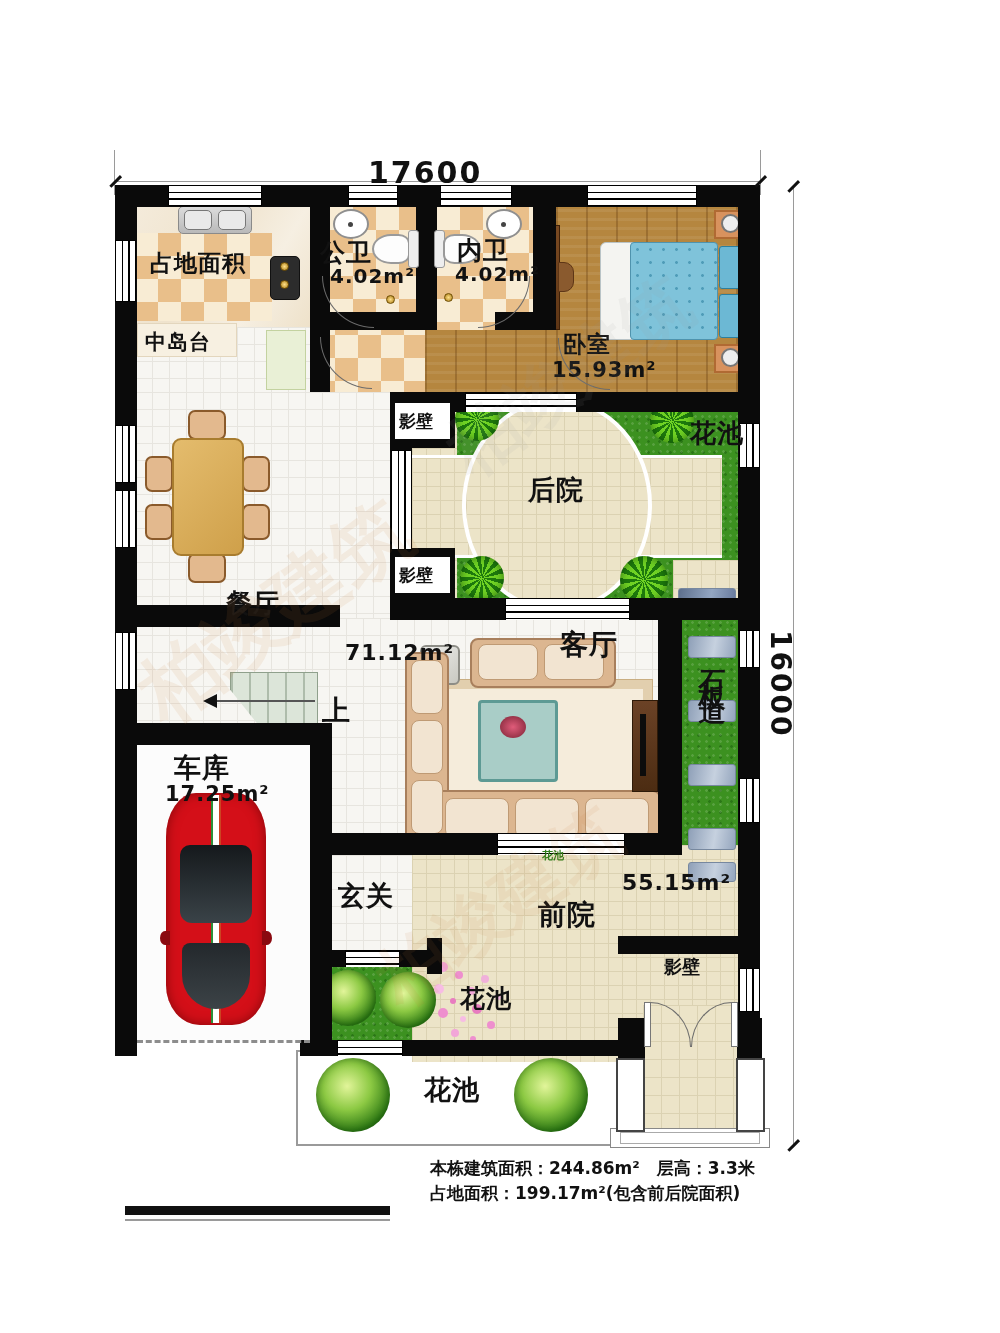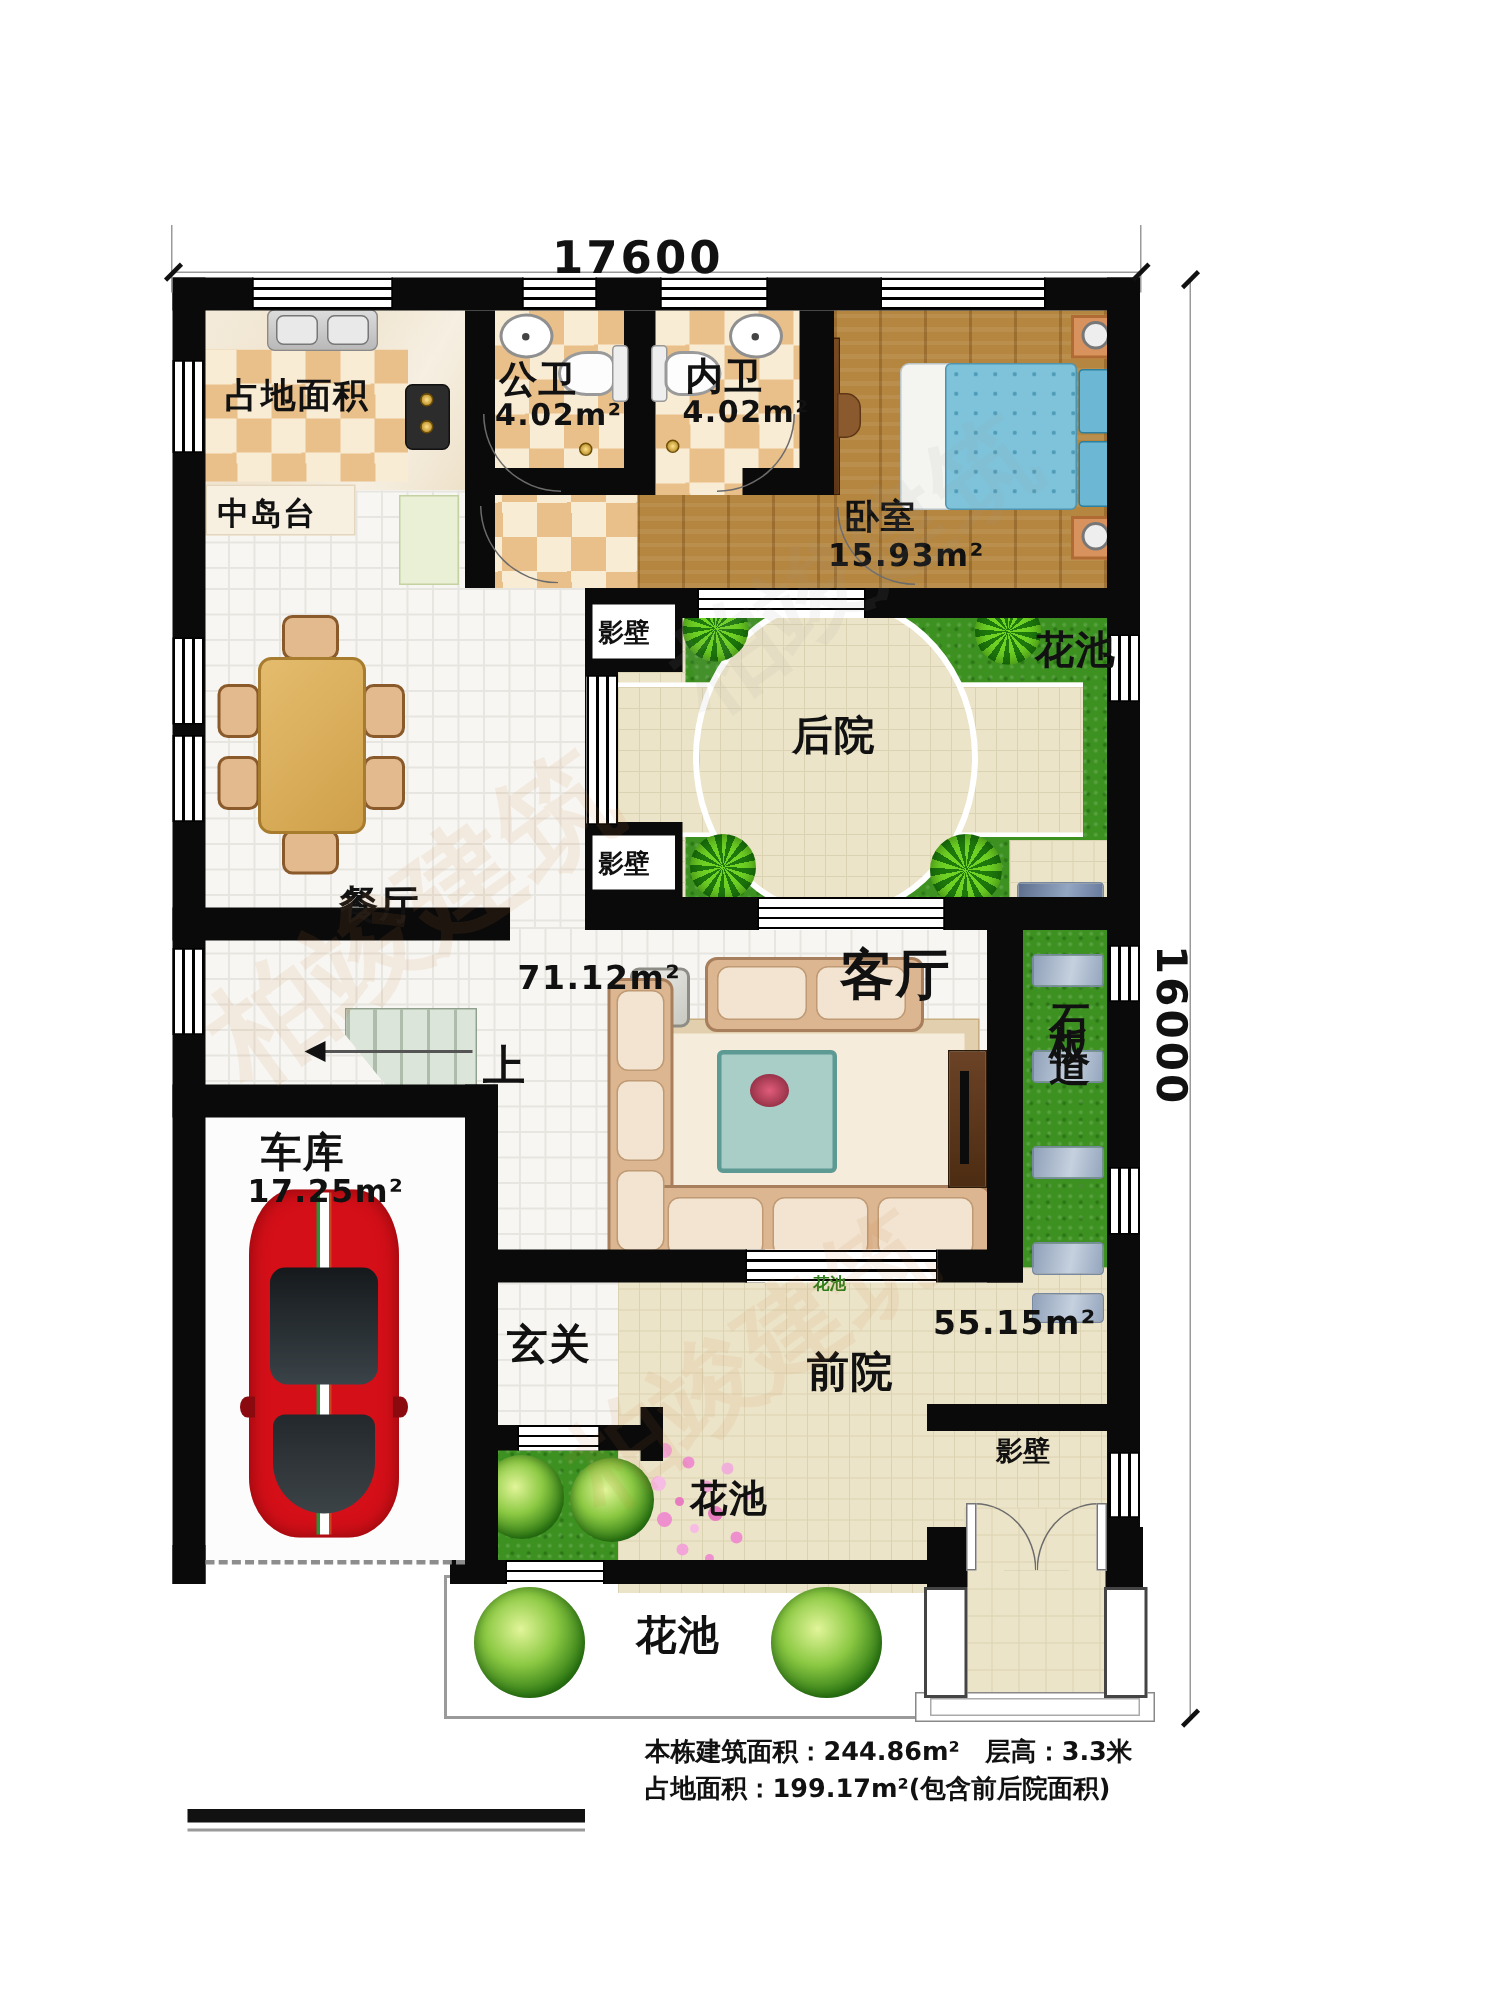--- a/index.html
+++ b/index.html
@@ -234,36 +234,36 @@
   <div class="tick" style="left:753px;top:180px;"></div>
 
   <div class="dim-line" style="left:793px;top:186px;width:1px;height:960px;"></div>
   <div class="tick" style="left:786px;top:185px;"></div>
   <div class="tick" style="left:786px;top:1144px;"></div>
   <div class="lbl" style="left:797px;top:630px;font-size:28px;letter-spacing:2px;transform:rotate(90deg);transform-origin:left top;">16000</div>
 
   <div class="lbl" style="left:150px;top:248px;font-size:23px;">占地面积</div>
   <div class="lbl" style="left:145px;top:328px;font-size:21px;">中岛台</div>
 
-  <div class="lbl" style="left:333px;top:236px;font-size:25px;">公卫</div>
+  <div class="lbl" style="left:320px;top:236px;font-size:25px;">公卫</div>
   <div class="lbl" style="left:330px;top:264px;font-size:20px;">4.02m²</div>
   <div class="lbl" style="left:457px;top:234px;font-size:25px;">内卫</div>
   <div class="lbl" style="left:455px;top:262px;font-size:20px;">4.02m²</div>
 
   <div class="lbl" style="left:563px;top:329px;font-size:23px;text-align:center;">卧室</div>
   <div class="lbl" style="left:552px;top:358px;font-size:21px;">15.93m²</div>
 
   <div class="lbl" style="left:690px;top:416px;font-size:26px;">花池</div>
   <div class="lbl" style="left:399px;top:410px;font-size:17px;letter-spacing:0;">影壁</div>
   <div class="lbl" style="left:399px;top:564px;font-size:17px;letter-spacing:0;">影壁</div>
   <div class="lbl" style="left:528px;top:472px;font-size:27px;">后院</div>
 
   <div class="lbl" style="left:226px;top:562px;font-size:26px;margin-top:24px;">餐厅</div>
   <div class="lbl" style="left:345px;top:640px;font-size:22px;">71.12m²</div>
-  <div class="lbl" style="left:560px;top:626px;font-size:36px;">客厅</div>
+  <div class="lbl" style="left:560px;top:626px;font-size:28px;">客厅</div>
   <div class="lbl" style="left:694px;top:648px;font-size:27px;writing-mode:vertical-lr;text-orientation:upright;letter-spacing:14px;">石板道</div>
   <div class="lbl" style="left:322px;top:692px;font-size:28px;">上</div>
 
   <div class="lbl" style="left:174px;top:750px;font-size:27px;">车库</div>
   <div class="lbl" style="left:165px;top:782px;font-size:21px;">17.25m²</div>
   <div class="lbl" style="left:338px;top:878px;font-size:27px;">玄关</div>
 
   <div class="lbl" style="left:622px;top:870px;font-size:22px;">55.15m²</div>
   <div class="lbl" style="left:538px;top:896px;font-size:28px;">前院</div>
   <div class="lbl" style="left:664px;top:955px;font-size:18px;letter-spacing:0;">影壁</div>

